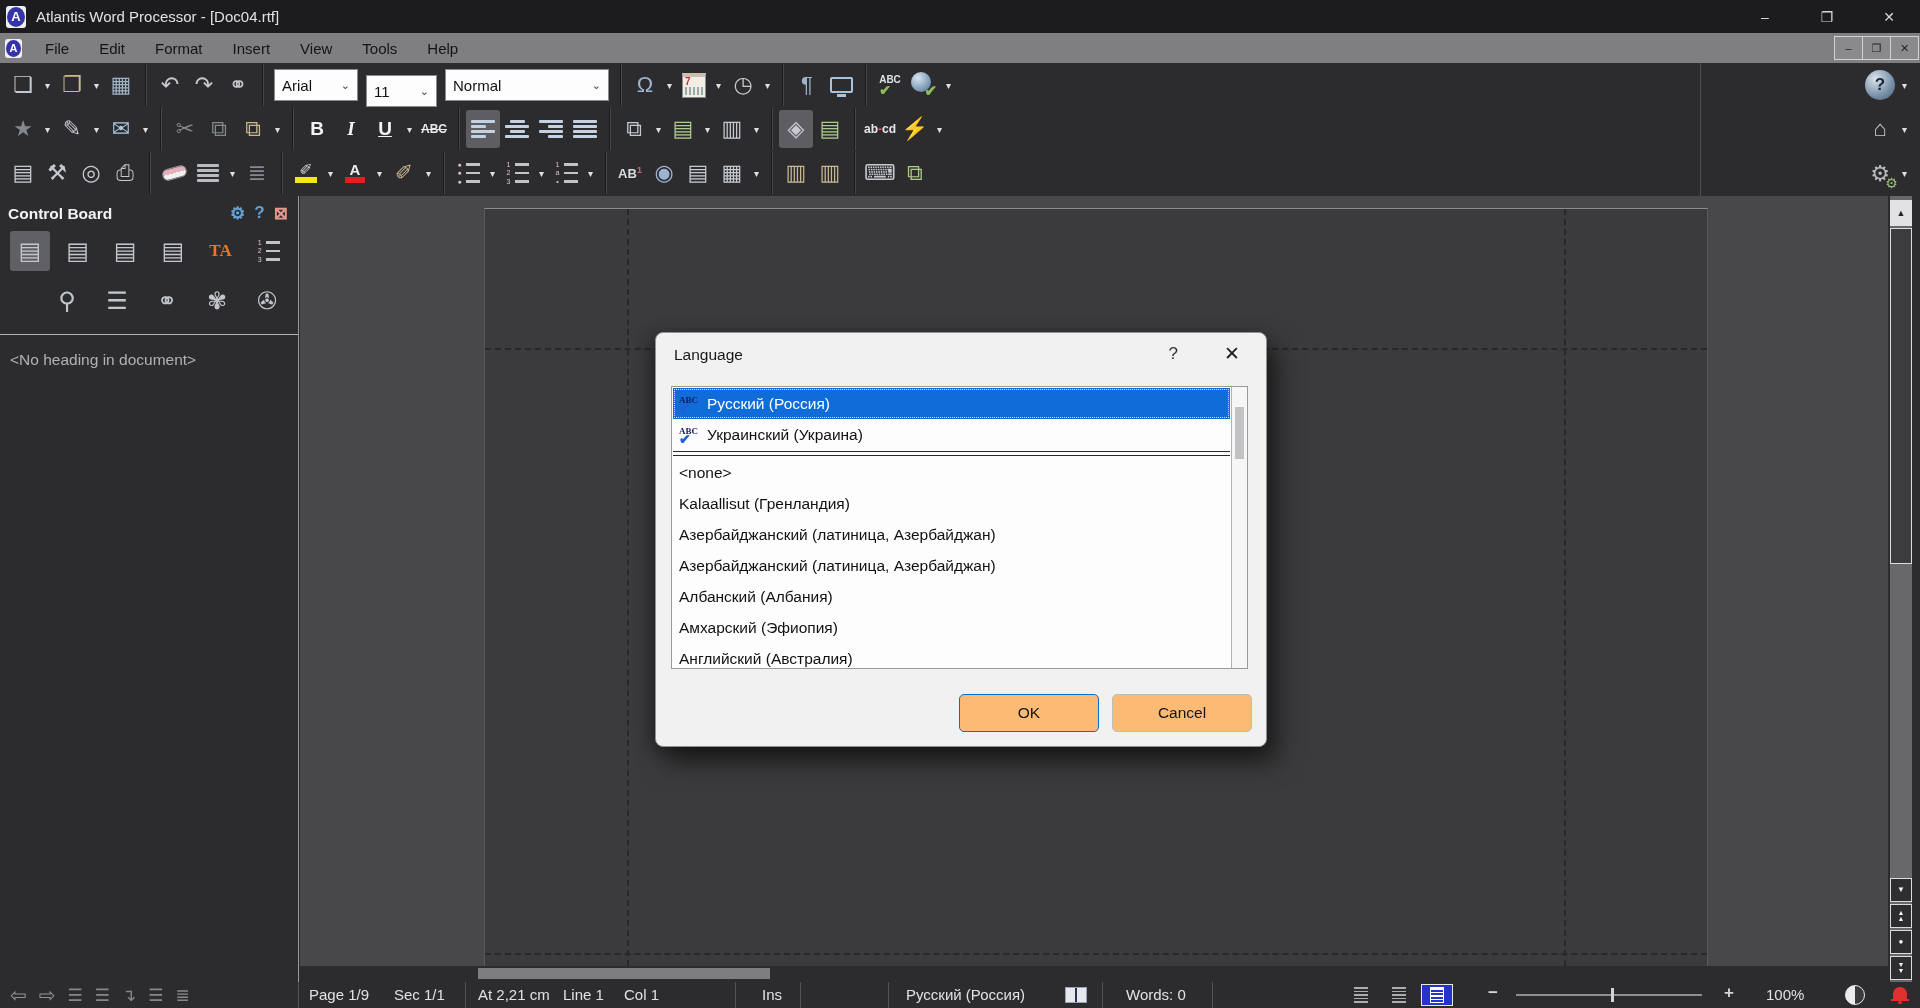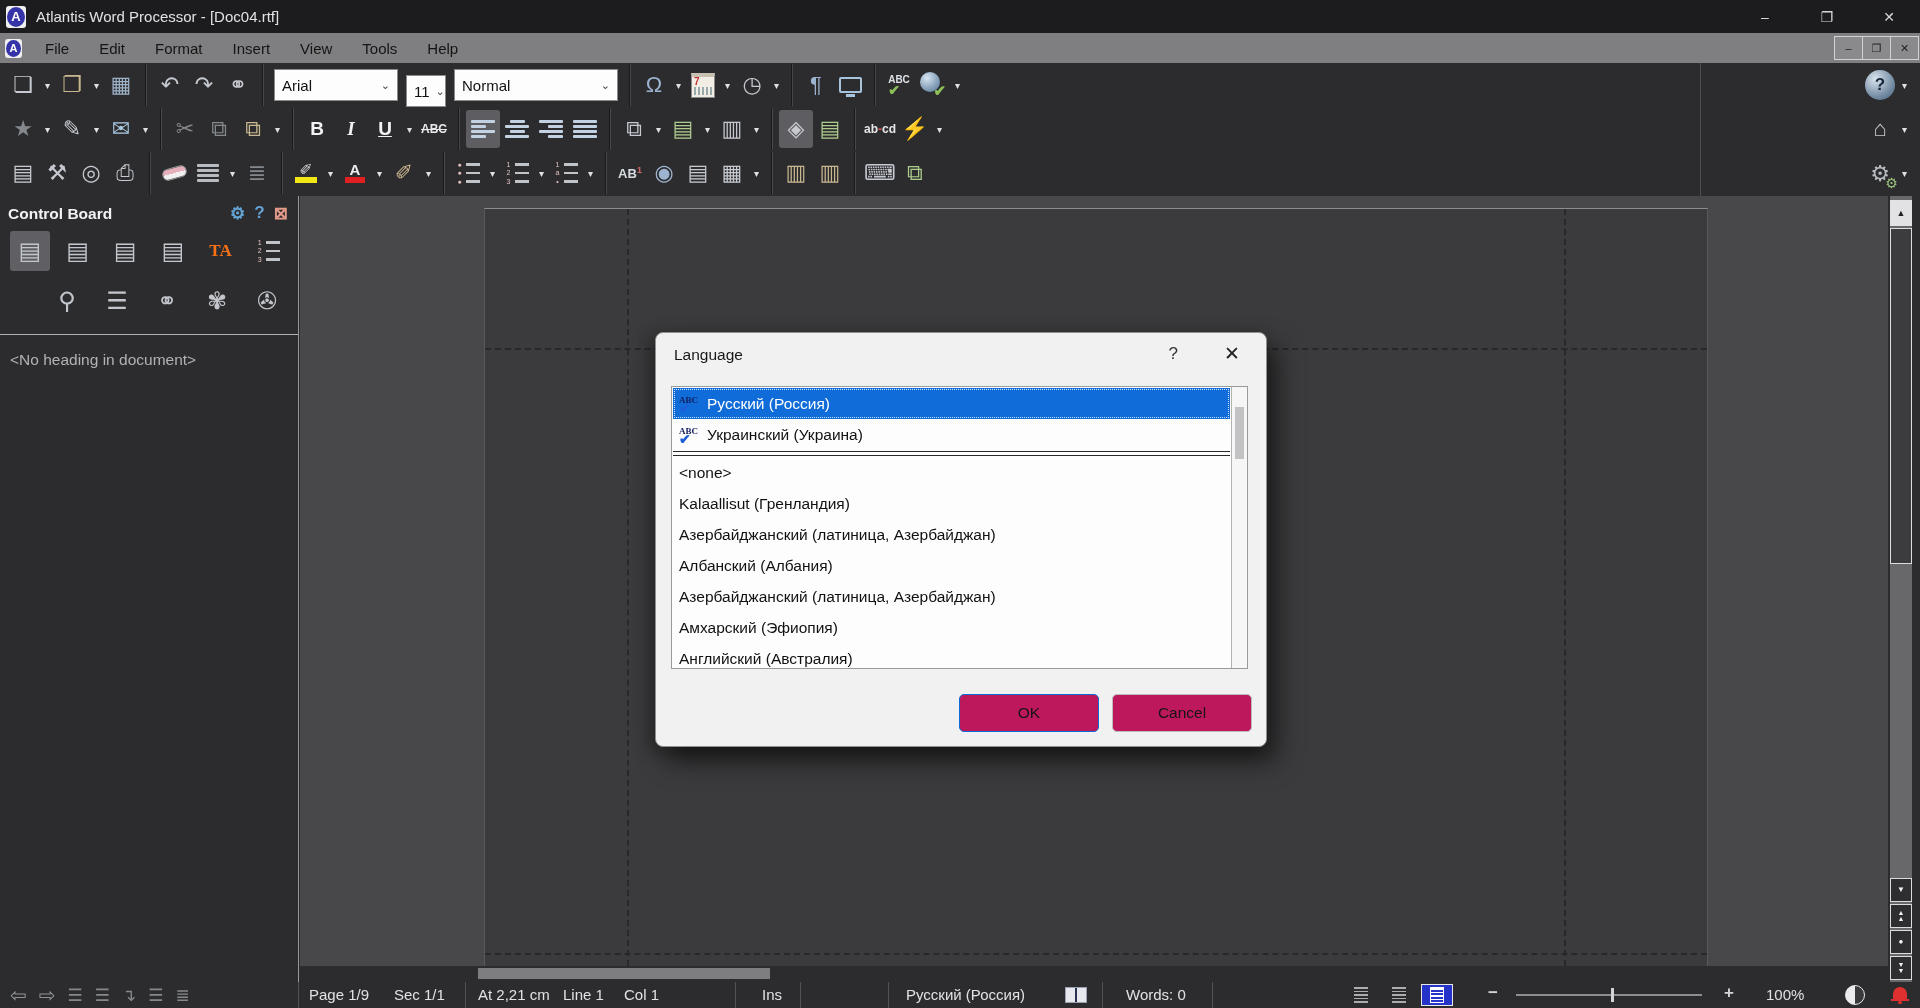--- a/index.html
+++ b/index.html
@@ -156,21 +156,21 @@
     border:1px solid #9a9a9a;overflow:hidden}
   .dinner{position:absolute;left:1px;top:1px;right:17px;bottom:1px}
   .drow{height:31px;display:flex;align-items:center;padding-left:6px;font-size:15.5px;color:#111}
   .drow.sel{background:#0f6cd8;color:#fff;outline:1px dotted #cfe0f8;outline-offset:-2px}
   .spell-ic{width:28px;display:flex;flex-direction:column;align-items:flex-start;line-height:8px;flex:none}
   .spell-ic b{font-size:9px;color:#141e5e;font-family:"Liberation Serif",serif}
   .spell-ic s{text-decoration:none;font-size:14px;font-weight:bold;color:#1e5ed8}
   .dsep{height:5px;border-top:1.5px solid #282828;border-bottom:1.5px solid #282828;margin:1px 0}
   .lsb{position:absolute;right:0;top:0;width:16px;height:100%;background:#f6f6f6;border-left:1px solid #b2b2b2}
   .lsbthumb{position:absolute;left:3px;right:3px;top:20px;height:52px;background:#c2c2c4}
-  .btn{position:absolute;top:361px;width:140px;height:38px;border-radius:5px;background:#be185d;
+  .btn{position:absolute;top:361px;width:140px;height:38px;border-radius:5px;background:#fdba74;
     font-size:15.5px;display:flex;align-items:center;justify-content:center;color:#151515}
   .btn.ok{left:303px;border:1.5px solid #0a6cd6}
   .btn.cancel{left:456px;border:1px solid #bcbcbc}
 </style>
 </head>
 <body>
 
 <div class="titlebar">
   <span class="appic"></span>
   <span>Atlantis Word Processor - [Doc04.rtf]</span>
@@ -220,25 +220,25 @@
       <div class="tbb big">
         <span>↶</span>
       </div>
       <div class="tbb big">
         <span>↷</span>
       </div>
       <div class="tbb big">
         <span>⚭</span>
       </div>
       <div class="tsep"></div>
-      <div class="combo" style="width: 124px;">
+      <div class="combo" style="width: 84px;">
         <span class="cval">Arial</span>
         <span class="ch">⌄</span>
       </div>
-      <div class="combo" style="width: 40px; margin-top: 12px;">
+      <div class="combo" style="width: 71px; margin-top: 12px;">
         <span class="cval">11</span>
         <span class="ch">⌄</span>
       </div>
       <div class="combo" style="width: 164px;">
         <span class="cval">Normal</span>
         <span class="ch">⌄</span>
       </div>
       <div class="tsep"></div>
       <div class="tbb blue big">
         <span>Ω</span>
@@ -739,24 +739,24 @@
         <div class="drow">
           <span>&lt;none&gt;</span>
         </div>
         <div class="drow">
           <span>Kalaallisut (Гренландия)</span>
         </div>
         <div class="drow">
           <span>Азербайджанский (латиница, Азербайджан)</span>
         </div>
         <div class="drow">
+          <span>Азербайджанский (латиница, Азербайджан)</span>
+        </div>
+        <div class="drow">
           <span>Албанский (Албания)</span>
-        </div>
-        <div class="drow">
-          <span>Азербайджанский (латиница, Азербайджан)</span>
         </div>
         <div class="drow">
           <span>Амхарский (Эфиопия)</span>
         </div>
         <div class="drow">
           <span>Английский (Австралия)</span>
         </div>
       </div>
     <div class="lsb">
       <div class="lsbthumb"></div>

